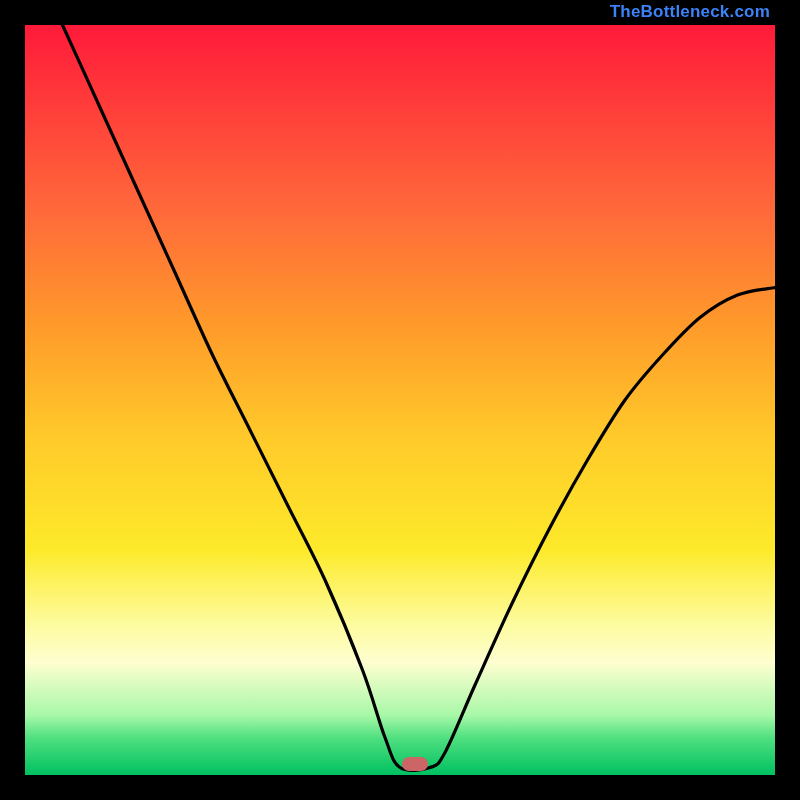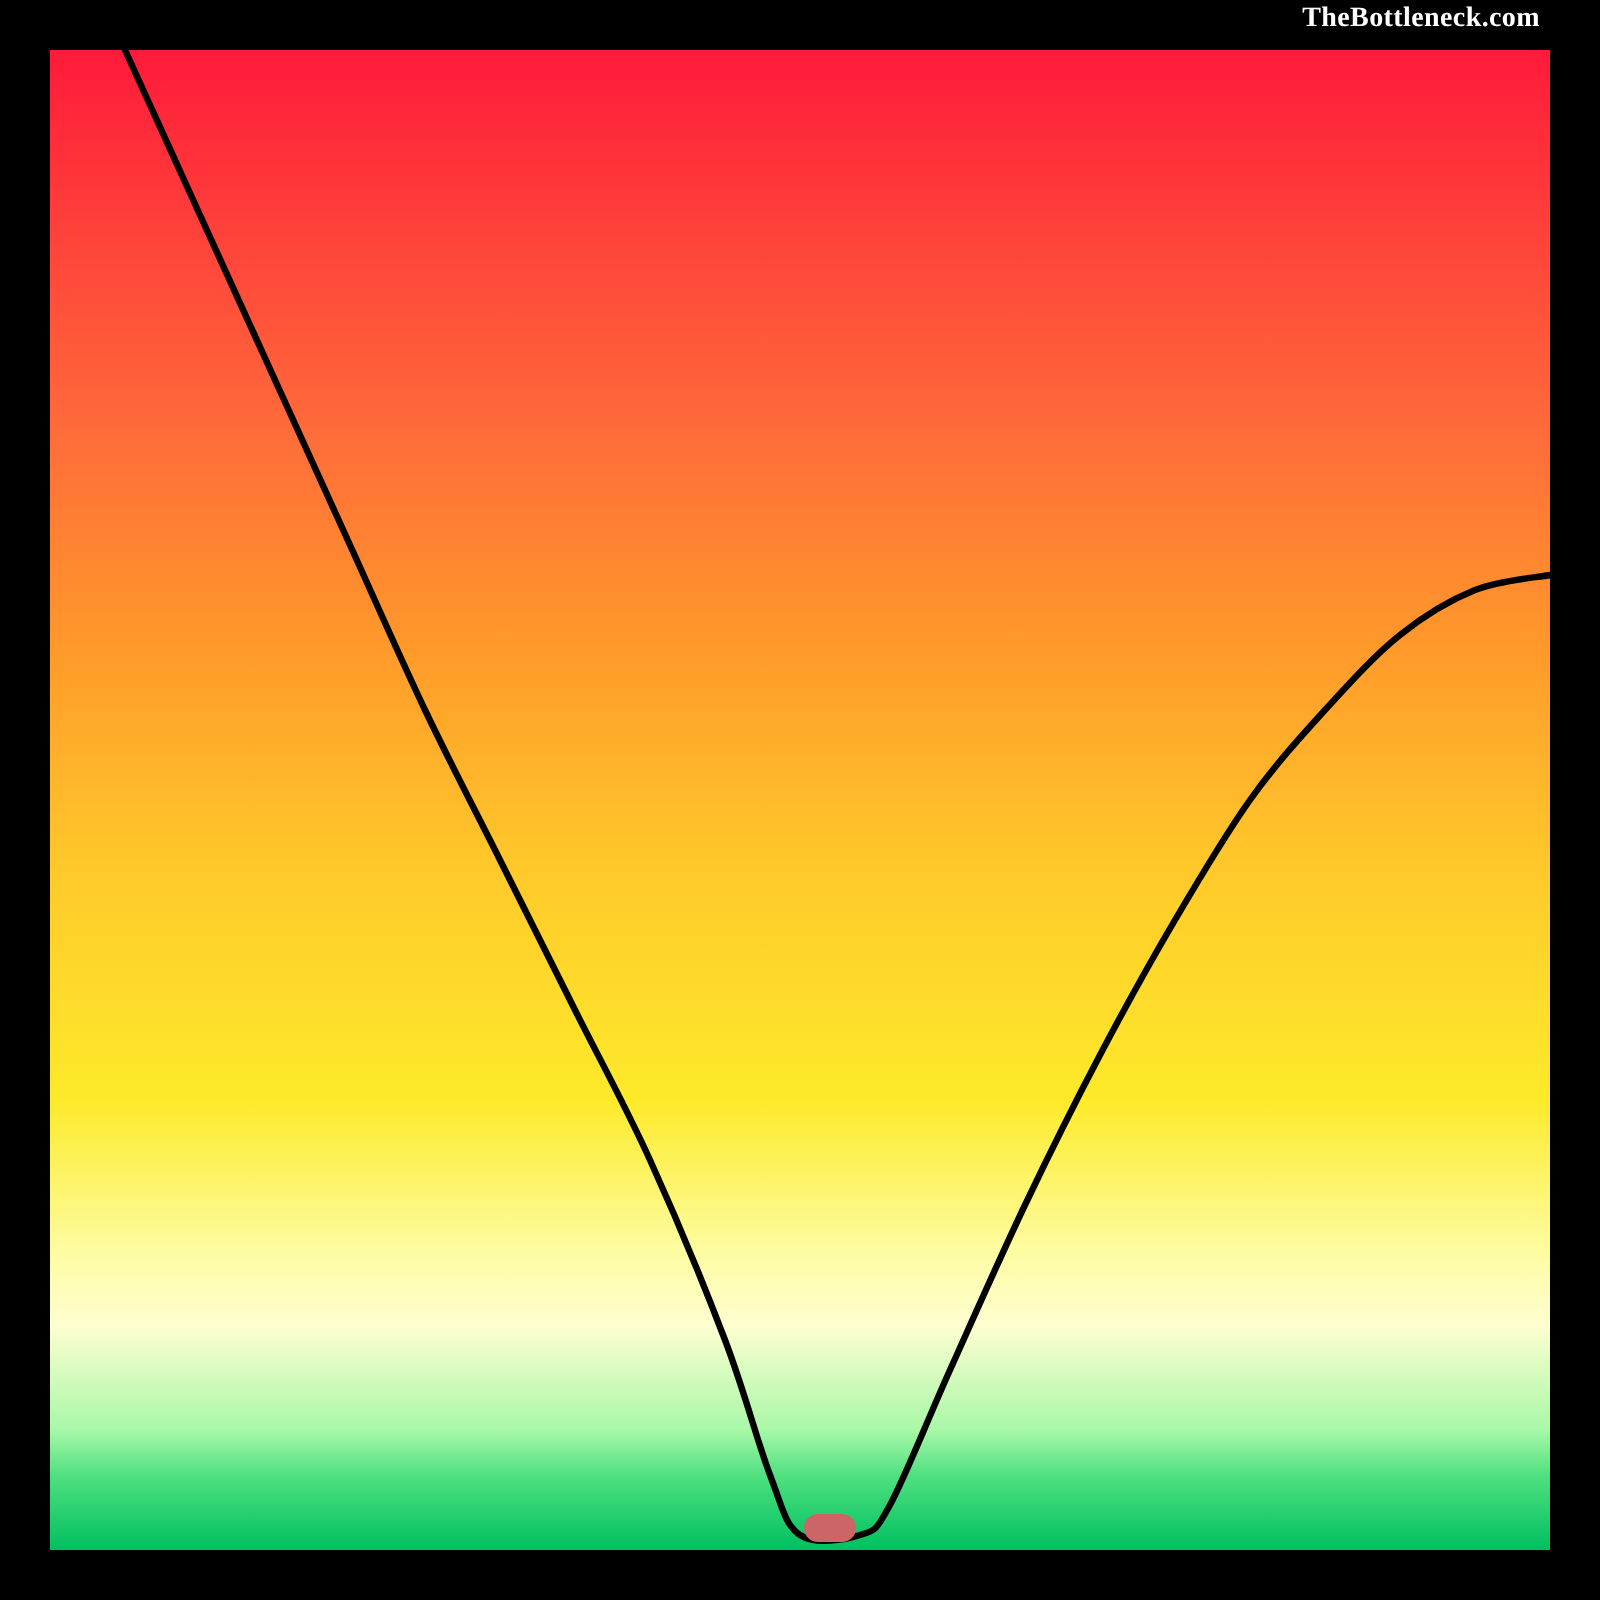--- a/index.html
+++ b/index.html
@@ -21,25 +21,24 @@
       #fefed0 85%,
       #a8f8a8 92%,
       #50e080 95%,
       #00c060 100%
     );
   }
   .attribution {
     position: absolute;
     top: 2px;
     right: 30px;
-    font-size: 14px;
+    font-size: 17px;
     font-weight: bold;
-    color: #ffffff;
+    color: #3b82f6;
     letter-spacing: 0.2px;
-    font-family: Liberation Serif, serif;
   }
   svg.curve {
     position: absolute;
     left: 0; top: 0;
     width: 750px; height: 750px;
     overflow: visible;
   }
   .marker {
     position: absolute;
     width: 26px;

